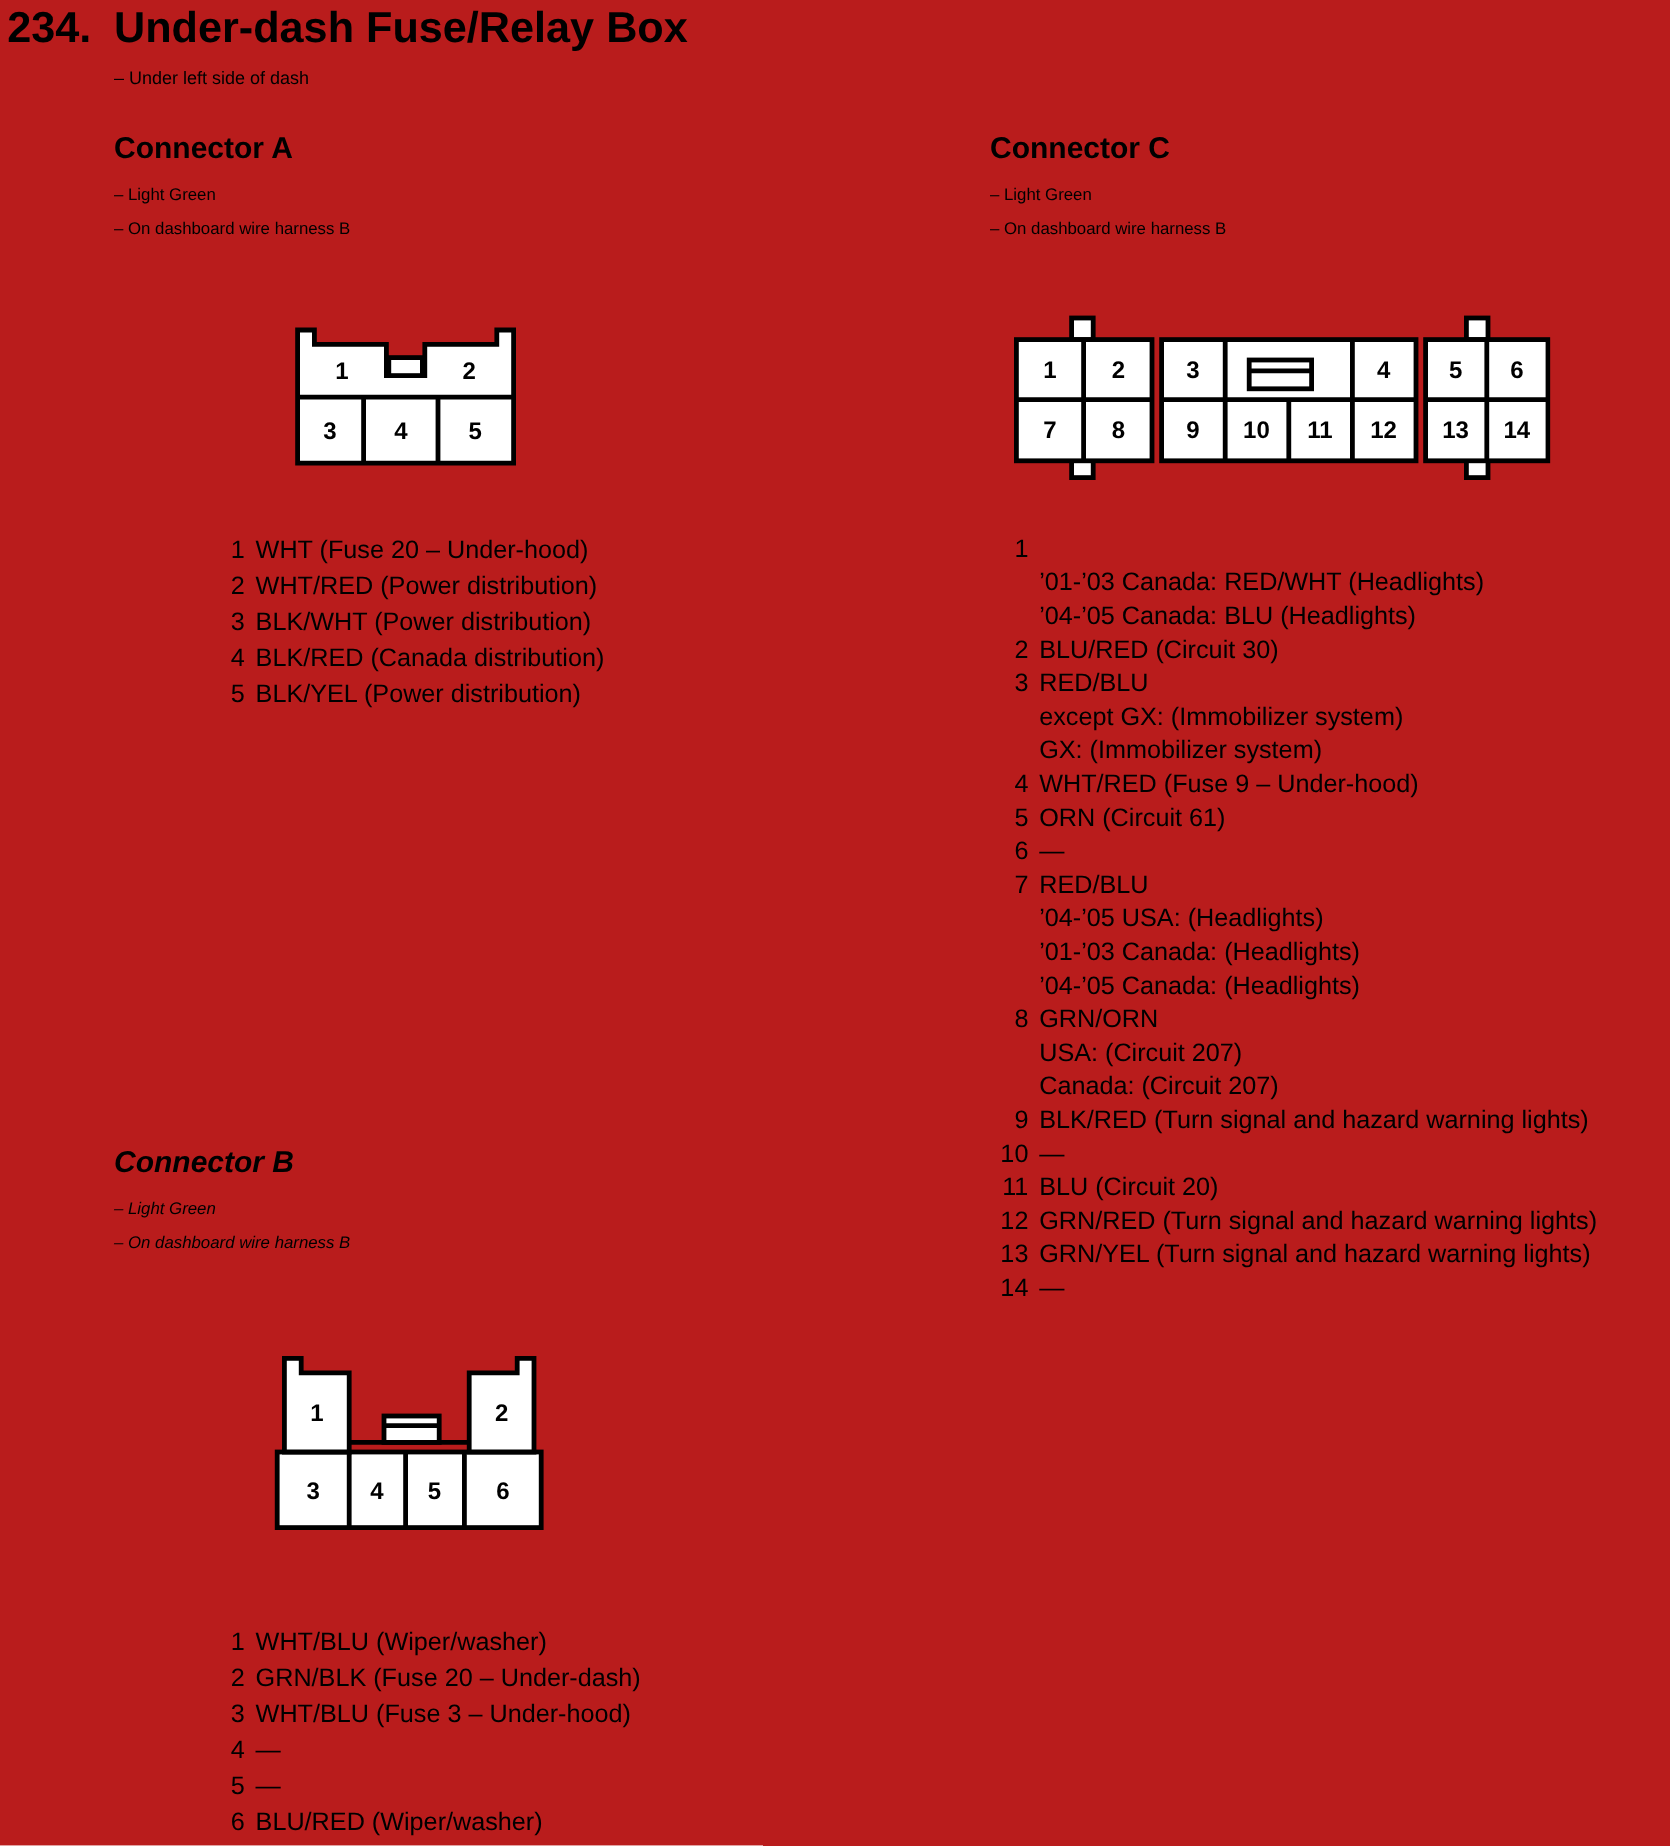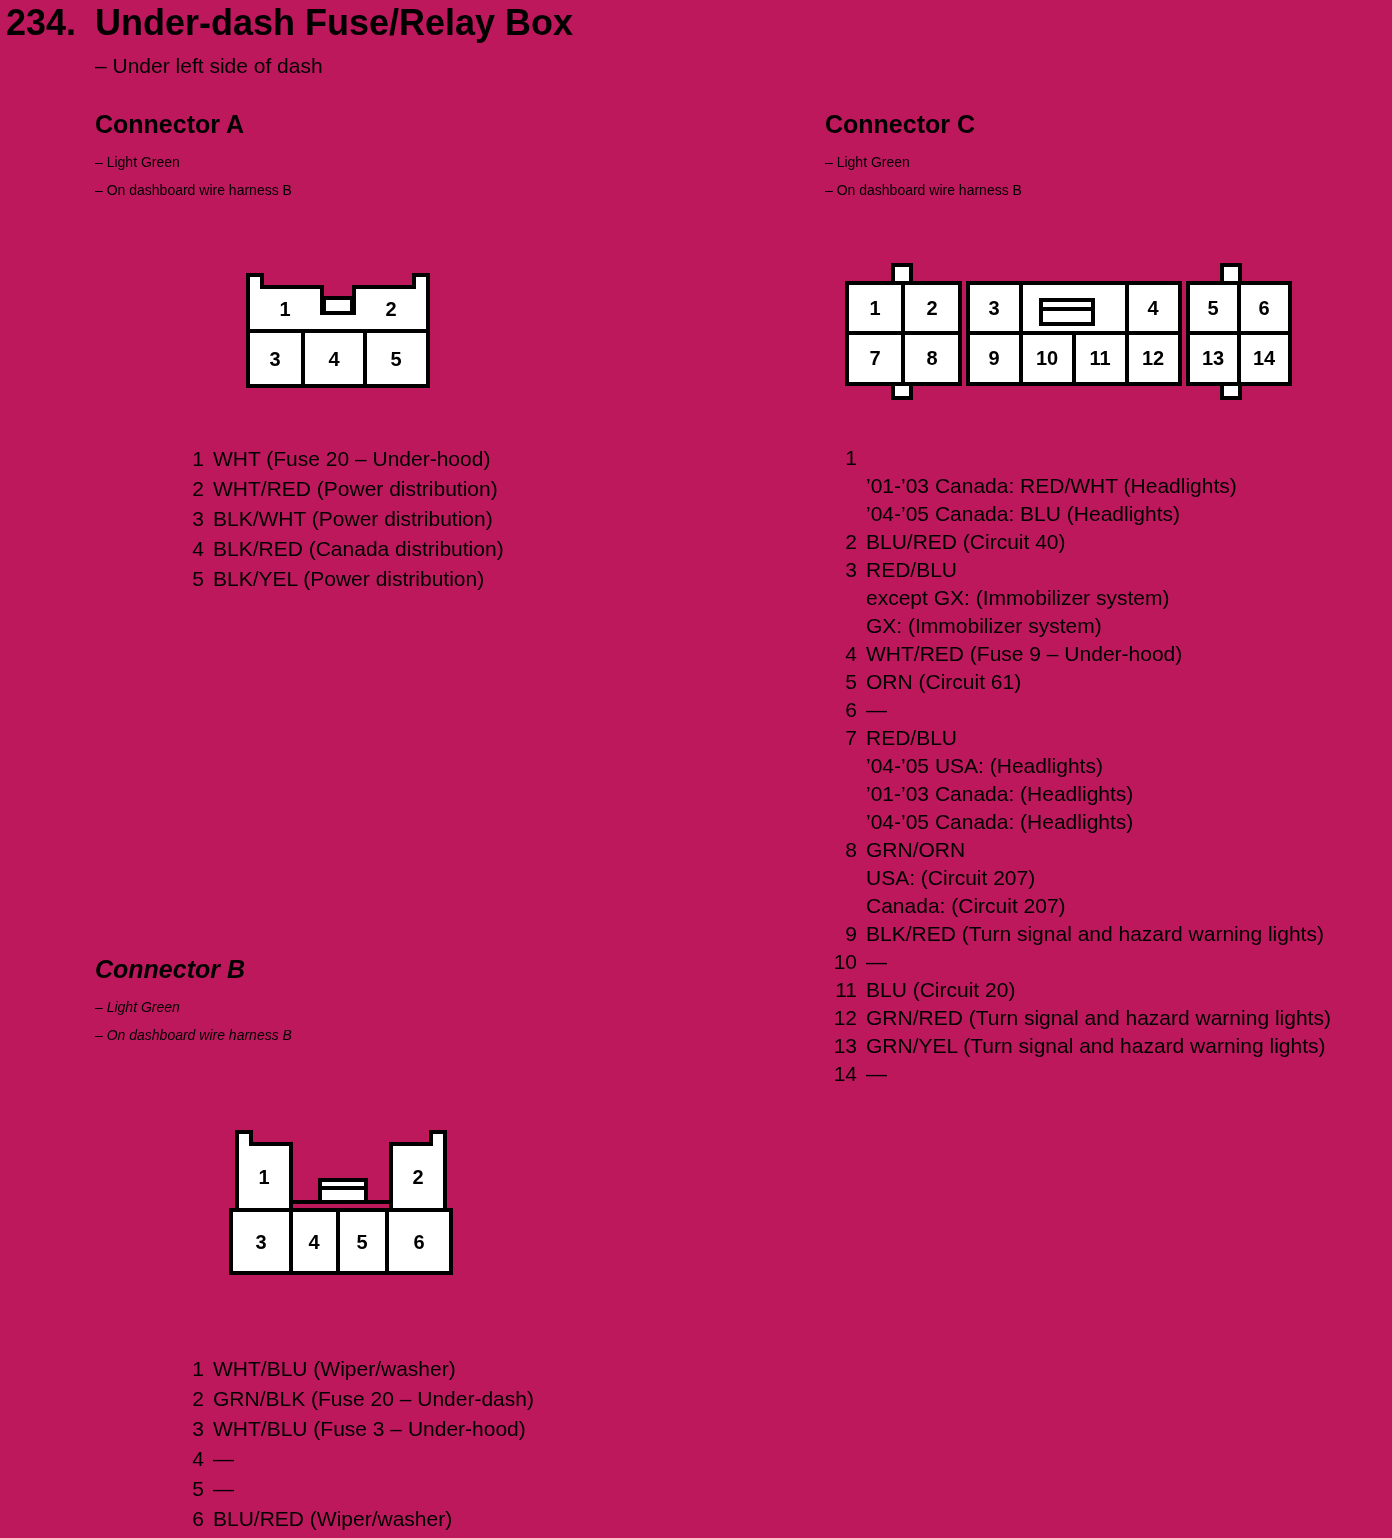--- a/index.html
+++ b/index.html
@@ -1,31 +1,31 @@
 <!DOCTYPE html>
 <html><head>
 <meta charset="utf-8">
 <style>
   html, body { margin:0; padding:0; background:#ffffff; }
   .page {
     position:relative;
     width:1392px;
     height:1538px;
-    background:#be185d;
+    background:#b91c1c;
     color:#000000;
     font-family:"Liberation Sans", sans-serif;
     overflow:hidden;
   }
   .page-header { position:absolute; left:6px; top:2px; white-space:nowrap; }
   .section-number {
     display:inline-block; width:89px;
     font-size:36px; font-weight:bold; line-height:42px;
   }
   .page-title { font-size:36px; font-weight:bold; line-height:42px; }
-  .subtitle { position:absolute; left:95px; top:52px; font-size:21px; line-height:27px; }
+  .subtitle { position:absolute; left:95px; top:52px; font-size:15px; line-height:27px; }
 
   .conn-info { position:absolute; }
   .conn-head { font-size:25px; font-weight:bold; line-height:29px; margin:0 0 9px 0; }
   .conn-note { font-size:14px; line-height:28px; }
 
   .diagram { position:absolute; }
   .diagram .shape { fill:#ffffff; stroke:#000000; stroke-width:4; }
   .diagram .iline { fill:none; stroke:#000000; stroke-width:4; }
   .diagram text {
     font-family:"Liberation Sans", sans-serif;
@@ -186,21 +186,21 @@
   </svg>
 
   <div class="pin-list pin-list-c" style="left:826px; top:444px;">
     <div class="pin-row">
       <span class="pin-num">1</span>
     </div>
     <div class="pin-cont">’01-’03 Canada: RED/WHT (Headlights)</div>
     <div class="pin-cont">’04-’05 Canada: BLU (Headlights)</div>
     <div class="pin-row">
       <span class="pin-num">2</span>
-      <span class="pin-text">BLU/RED (Circuit 40)</span>
+      <span class="pin-text">BLU/RED (Circuit 30)</span>
     </div>
     <div class="pin-row">
       <span class="pin-num">3</span>
       <span class="pin-text">RED/BLU</span>
     </div>
     <div class="pin-cont">except GX: (Immobilizer system)</div>
     <div class="pin-cont">GX: (Immobilizer system)</div>
     <div class="pin-row">
       <span class="pin-num">4</span>
       <span class="pin-text">WHT/RED (Fuse 9 – Under-hood)</span>

